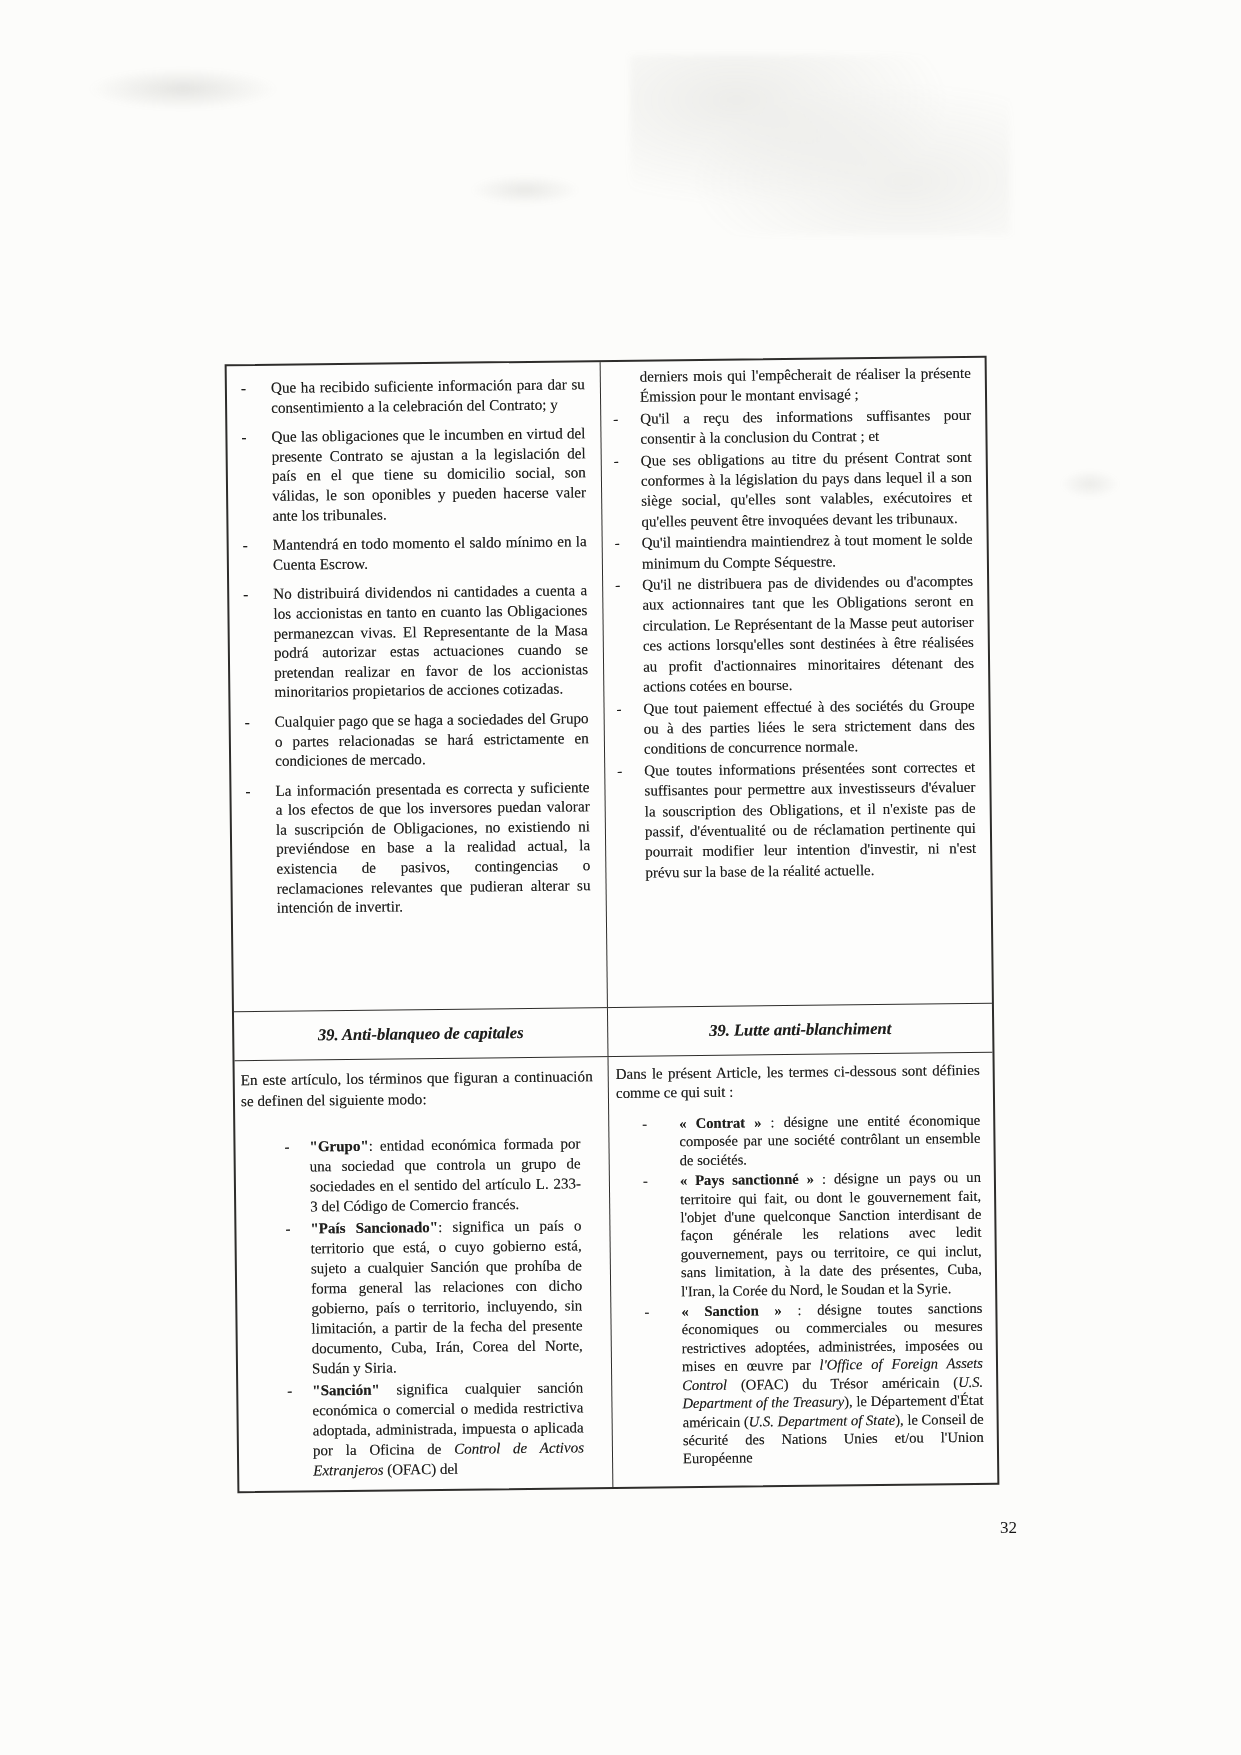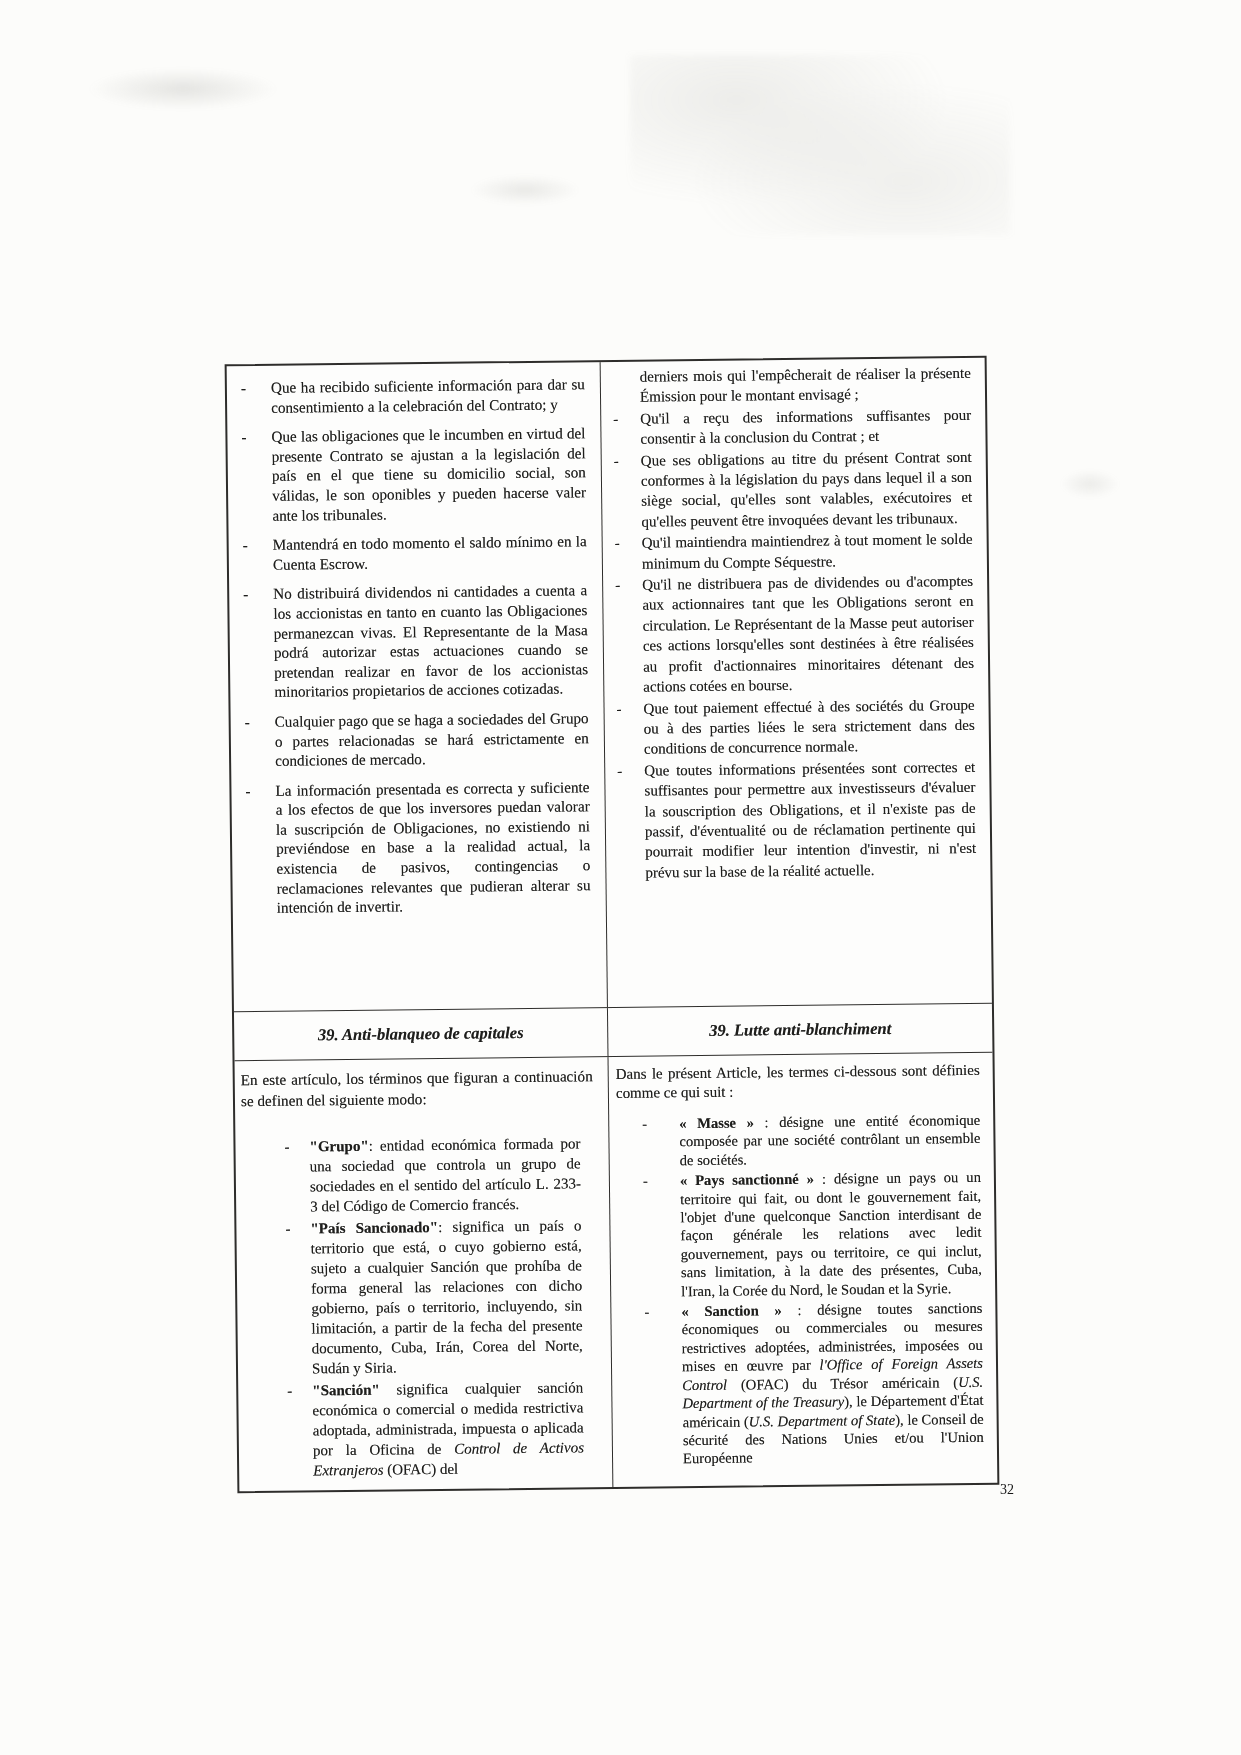--- a/index.html
+++ b/index.html
@@ -75,22 +75,22 @@
   .intro{margin:0;text-align:justify;}
   .defs-es .intro{margin:8px 15px 0 6px;font-size:15.2px;line-height:21px;}
   .defs-fr .intro{margin:8px 13px 0 7px;font-size:15px;line-height:19px;}
   .defs-es .def-list{margin-top:26px;padding-right:28px;}
   .defs-fr .def-list{margin-top:12px;padding-right:13px;}
   .defs-es .dash{width:74px;padding-left:49px;}
   .defs-fr .dash{width:70px;padding-left:33px;}
   .def-list .li{margin-bottom:2px;}
 
   .page-number{
-    position:absolute;left:1000px;top:1482px;
-    font-size:14px;color:#161616;
+    position:absolute;left:1000px;top:1518px;
+    font-size:17px;color:#161616;
   }
 </style>
 </head>
 <body>
 
 <div class="page">
 
   <div class="smudge smudge-1"></div>
   <div class="smudge smudge-2"></div>
   <div class="smudge smudge-3"></div>
@@ -195,21 +195,21 @@
               <p><span class="seg" style="font-weight: bold;">"Sanción"</span><span class="seg"> significa cualquier sanción económica o comercial o medida restrictiva adoptada, administrada, impuesta o aplicada por la Oficina de </span><span class="seg" style="font-style: italic;">Control de Activos Extranjeros</span><span class="seg"> (OFAC) del</span></p>
             </div>
           </div>
       </div>
       <div class="cell cell-right defs-fr">
         <p class="intro">Dans le présent Article, les termes ci-dessous sont définies comme ce qui suit :</p>
         <div class="def-list">
 
             <div class="li">
               <span class="dash">-</span>
-              <p><span class="seg" style="font-weight: bold;">« Masse »</span><span class="seg"> : désigne une entité économique composée par une société contrôlant un ensemble de sociétés.</span></p>
+              <p><span class="seg" style="font-weight: bold;">« Contrat »</span><span class="seg"> : désigne une entité économique composée par une société contrôlant un ensemble de sociétés.</span></p>
             </div>
 
             <div class="li">
               <span class="dash">-</span>
               <p><span class="seg" style="font-weight: bold;">« Pays sanctionné »</span><span class="seg"> : désigne un pays ou un territoire qui fait, ou dont le gouvernement fait, l'objet d'une quelconque Sanction interdisant de façon générale les relations avec ledit gouvernement, pays ou territoire, ce qui inclut, sans limitation, à la date des présentes, Cuba, l'Iran, la Corée du Nord, le Soudan et la Syrie.</span></p>
             </div>
 
             <div class="li">
               <span class="dash">-</span>
               <p><span class="seg" style="font-weight: bold;">« Sanction »</span><span class="seg"> : désigne toutes sanctions économiques ou commerciales ou mesures restrictives adoptées, administrées, imposées ou mises en œuvre par </span><span class="seg" style="font-style: italic;">l'Office of Foreign Assets Control</span><span class="seg"> (OFAC) du Trésor américain (</span><span class="seg" style="font-style: italic;">U.S. Department of the Treasury</span><span class="seg">), le Département d'État américain (</span><span class="seg" style="font-style: italic;">U.S. Department of State</span><span class="seg">), le Conseil de sécurité des Nations Unies et/ou l'Union Européenne</span></p>

